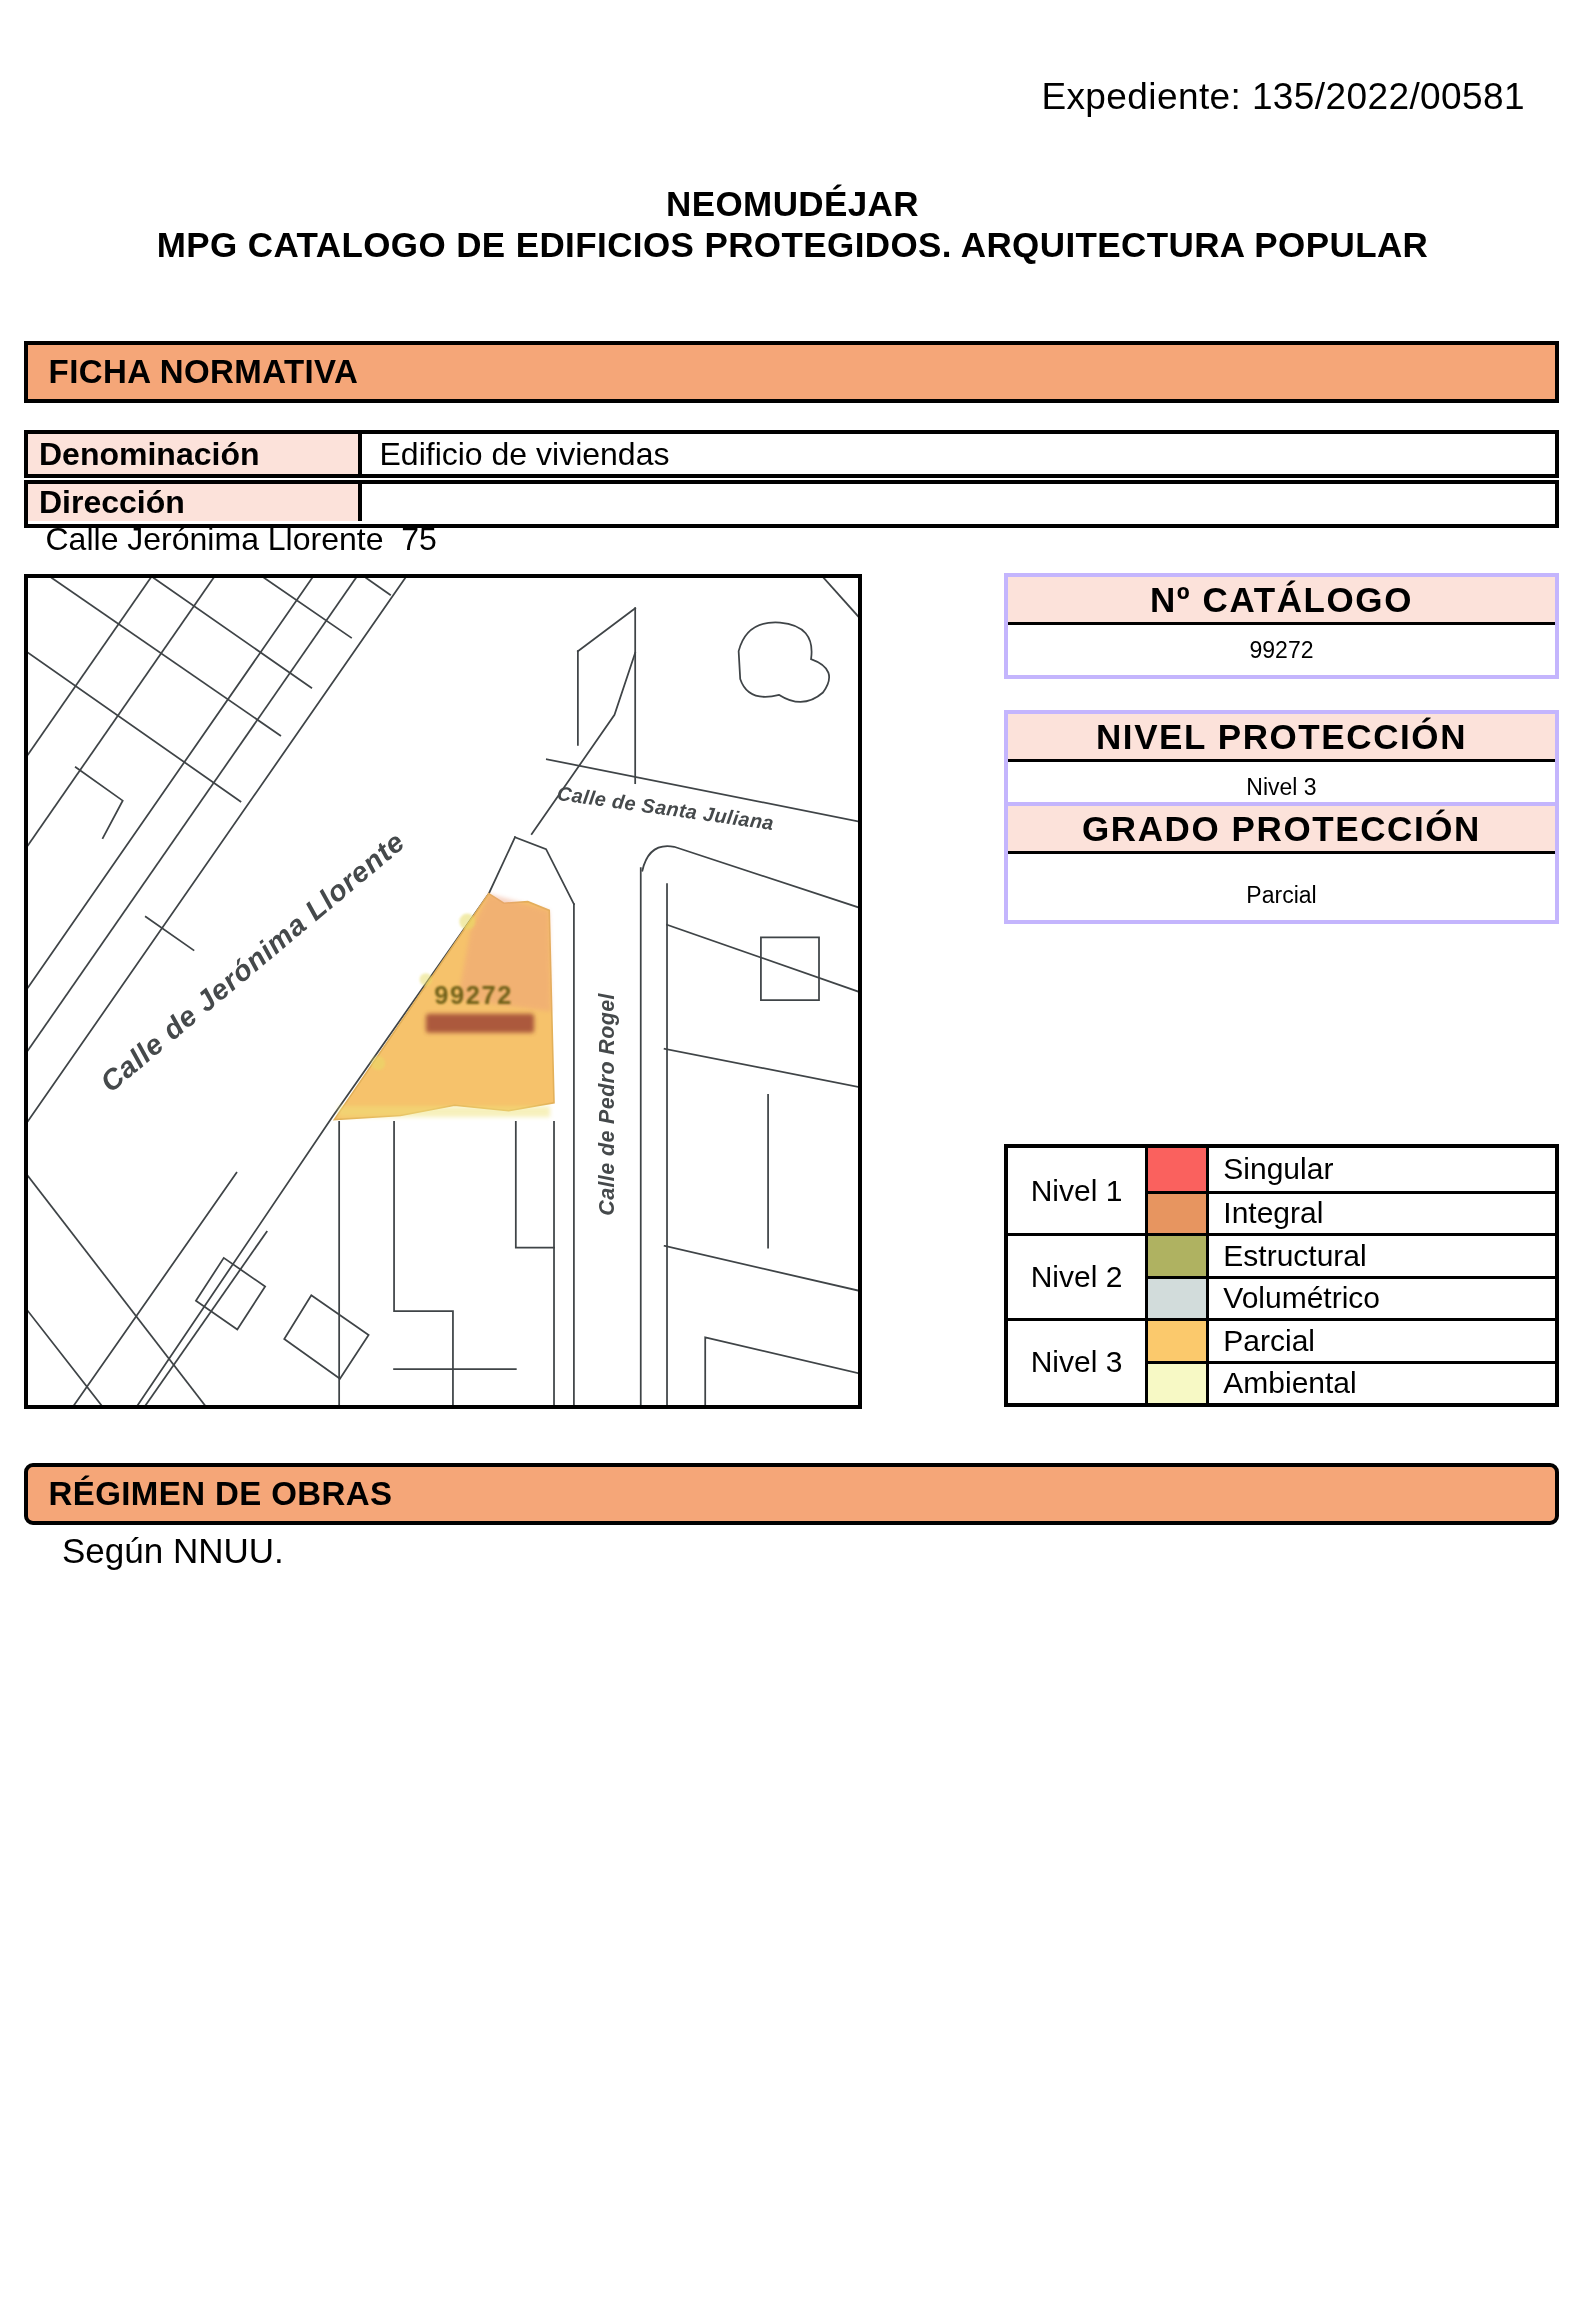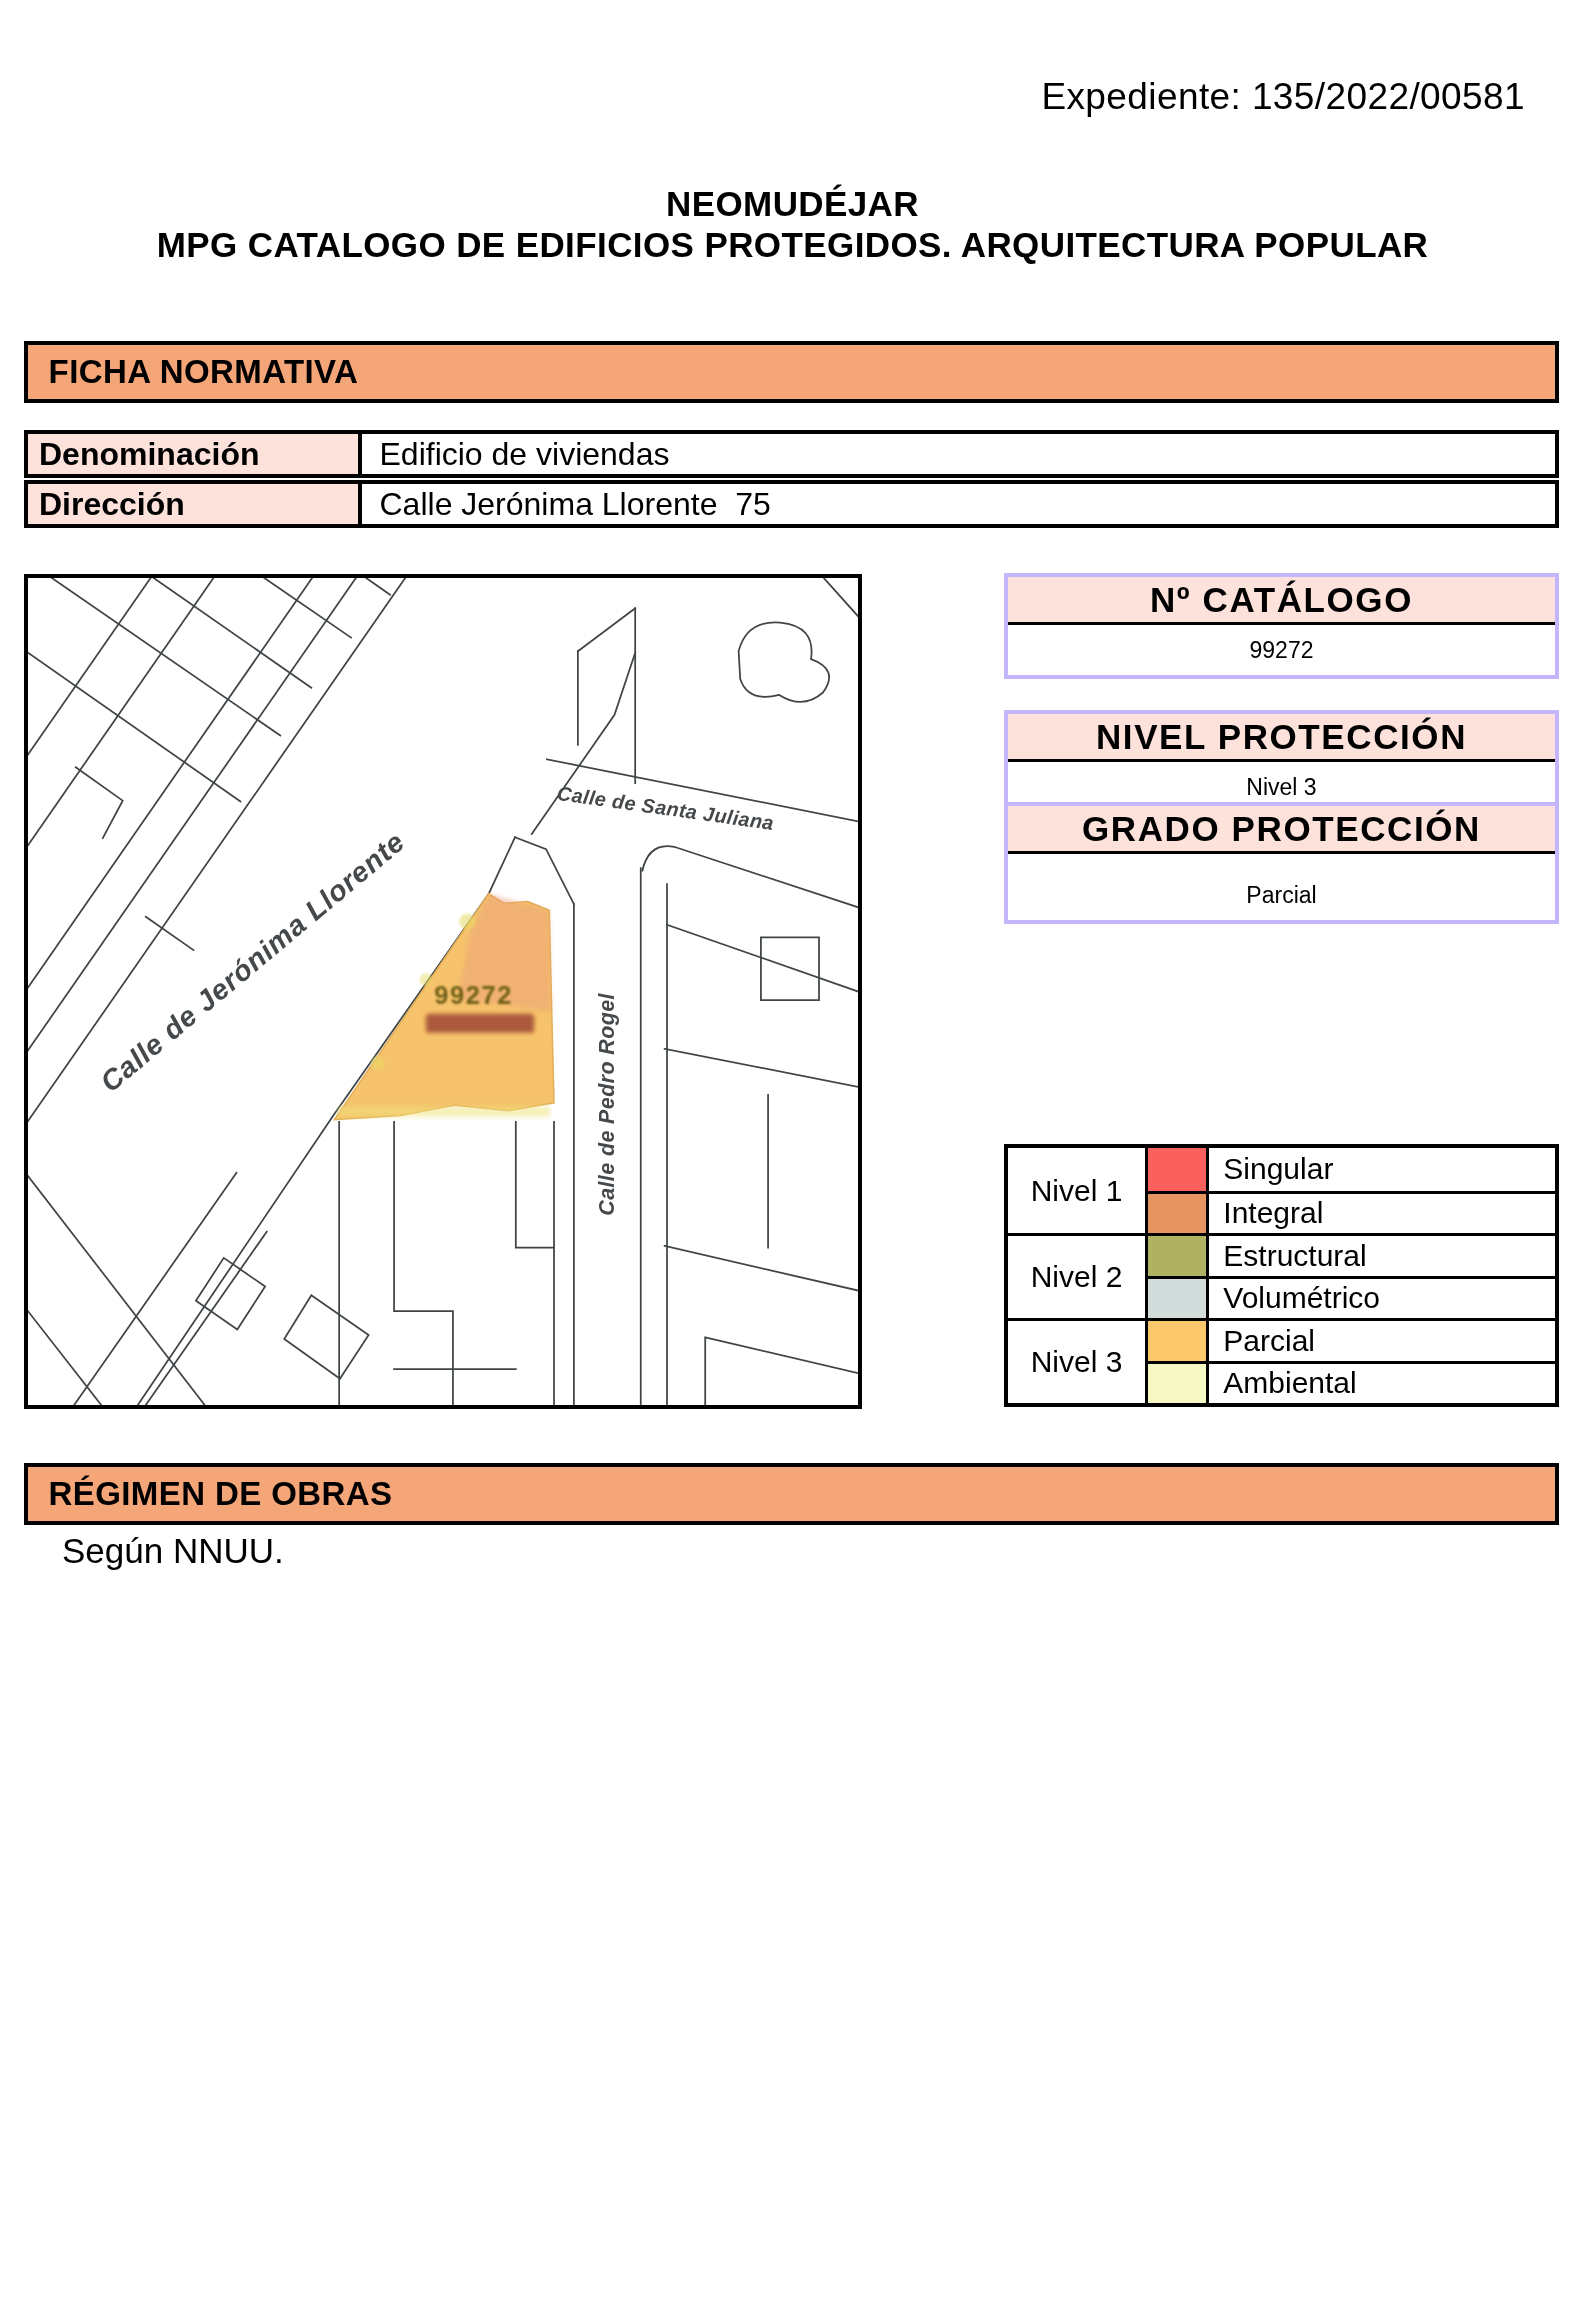--- a/index.html
+++ b/index.html
@@ -8,26 +8,26 @@
 
   .expediente{position:absolute;top:76px;right:60px;font-size:37px;letter-spacing:0.4px;}
 
   .title{position:absolute;top:183px;left:0;width:100%;text-align:center;
          font-size:35px;font-weight:bold;line-height:1.18;letter-spacing:0.4px;}
 
   .bar{position:absolute;left:24px;width:1535px;height:62px;box-sizing:border-box;
        border:4.8px solid #000;display:flex;align-items:center;padding-left:20.6px;
        font-size:33px;font-weight:bold;letter-spacing:0.4px;}
   .bar-ficha{top:341px;}
-  .bar-regimen{top:1463px;}
+  .bar-regimen{top:1463px;border-radius:9px;}
 
   .kv-row{position:absolute;left:24px;width:1535px;height:48px;box-sizing:border-box;
           border:4px solid #000;display:flex;background:#fff;}
   .kv-row.r1{top:430px;}
-  .kv-row.r2{top:480px;}
+  .kv-row.r2{top:480px;flex-direction:column;}
   .kv-label{width:334px;box-sizing:border-box;border-right:4px solid #000;
             display:flex;align-items:center;padding-left:11px;
             font-size:32px;font-weight:bold;}
   .kv-value{flex:1;display:flex;align-items:center;padding-left:17.5px;
             font-size:32px;white-space:pre;}
 
   .map-box{position:absolute;left:24px;top:574px;width:838px;height:835px;
            box-sizing:border-box;border:4.8px solid #000;background:#fff;}
   .map-box svg{display:block;width:100%;height:100%;}
 

